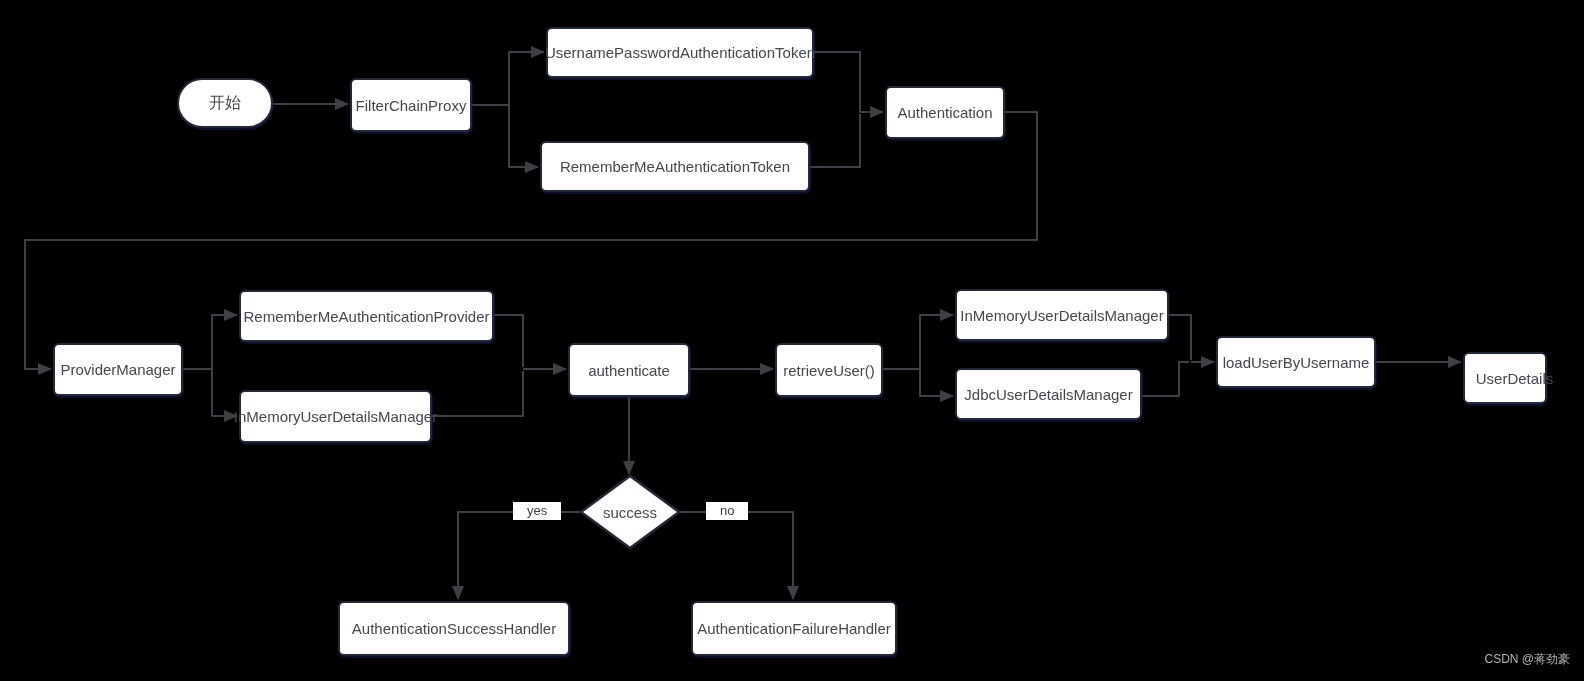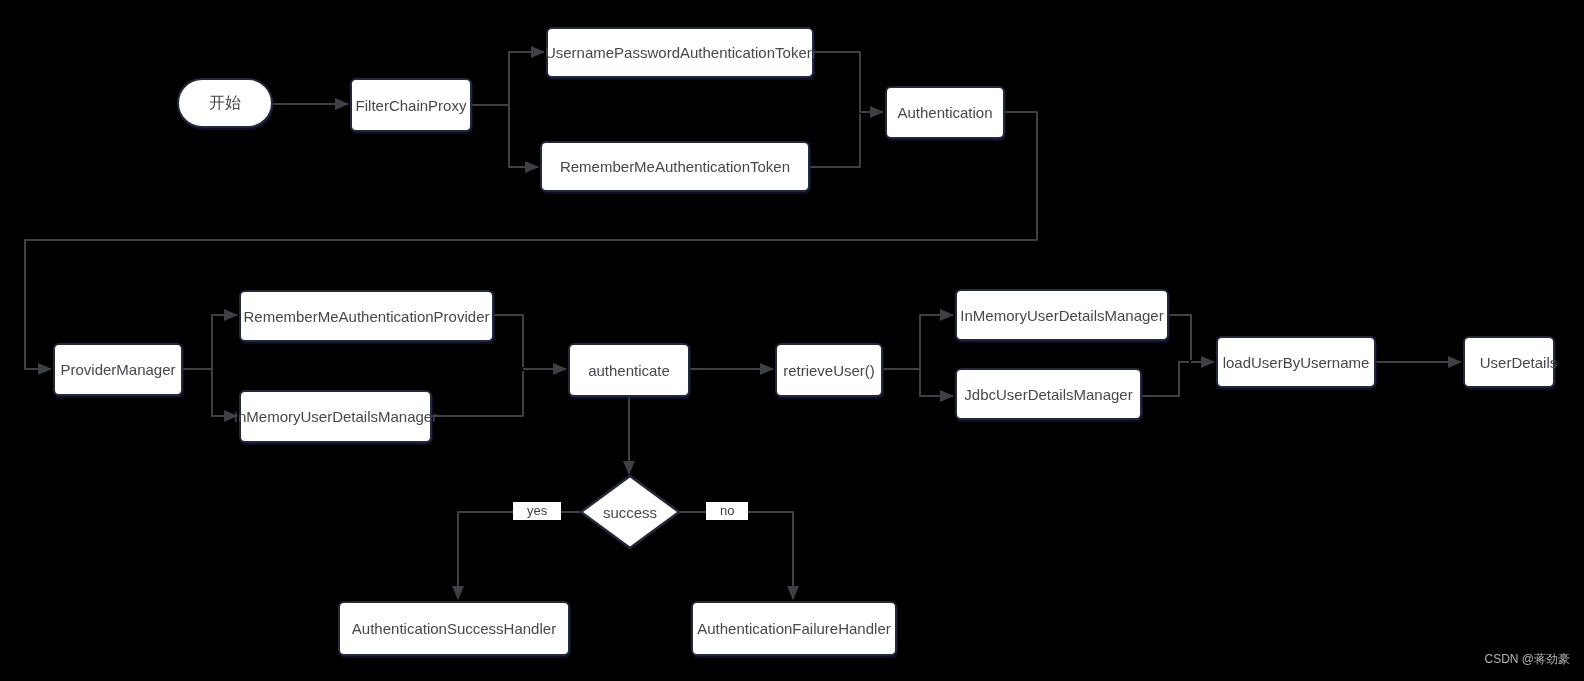--- a/index.html
+++ b/index.html
@@ -20,21 +20,21 @@
   #n-rmtoken{left:540px;top:141px;width:270px;height:51px;}
   #n-auth{left:885px;top:86px;width:120px;height:53px;}
   #n-pm{left:53px;top:343px;width:130px;height:53px;}
   #n-rmp{left:239px;top:290px;width:255px;height:52px;}
   #n-dap{left:239px;top:390px;width:193px;height:53px;}
   #n-authenticate{left:568px;top:343px;width:122px;height:54px;}
   #n-retrieveuser{left:775px;top:343px;width:108px;height:54px;}
   #n-inmemory{left:955px;top:289px;width:214px;height:52px;}
   #n-jdbc{left:955px;top:368px;width:187px;height:52px;}
   #n-loaduser{left:1216px;top:336px;width:160px;height:52px;}
-  #n-userdetails{left:1463px;top:336px;width:92px;height:52px;padding-left:19px;}
+  #n-userdetails{left:1463px;top:352px;width:84px;height:52px;padding-left:19px;}
   #n-success-handler{left:338px;top:601px;width:232px;height:55px;border-radius:6px;}
   #n-failure-handler{left:691px;top:601px;width:206px;height:55px;}
   #n-decision-label{
     position:absolute;left:581px;top:500px;width:98px;height:24px;z-index:3;
     display:flex;align-items:center;justify-content:center;
     color:#45484d;font-size:15px;
   }
   .edge-label{
     position:absolute;z-index:3;background:#ffffff;color:#3f4245;
     font-size:13px;line-height:18px;padding:0 14px;

